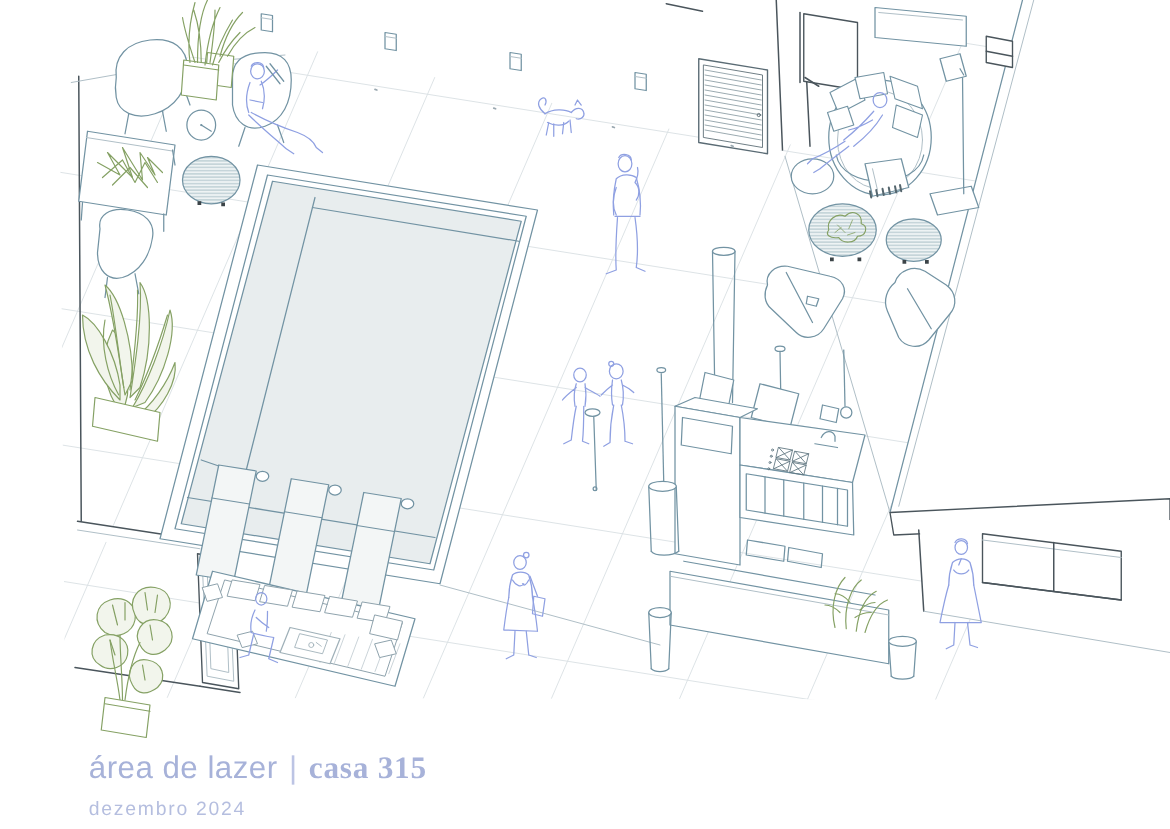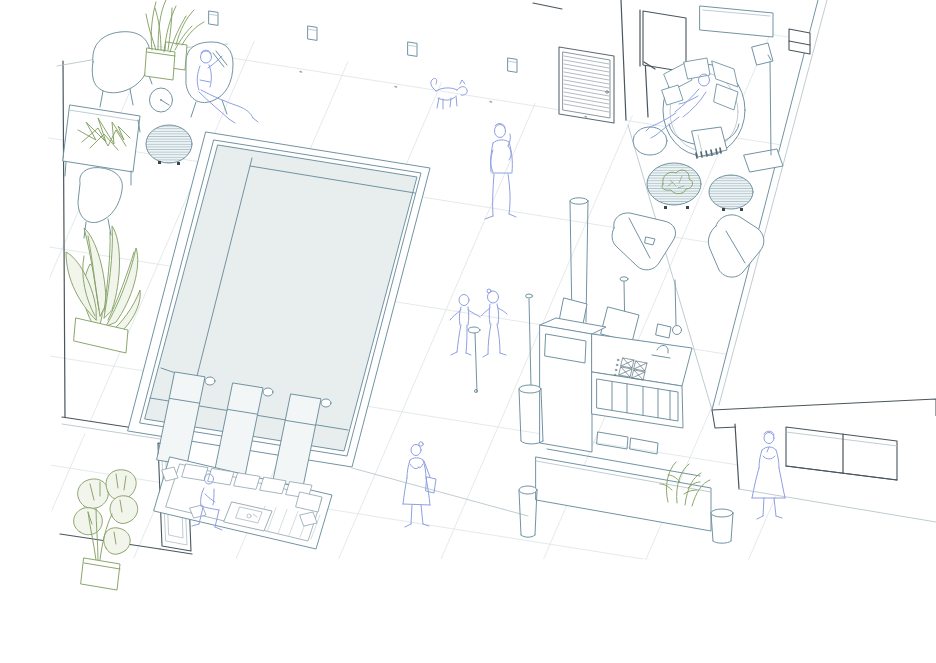--- a/index.html
+++ b/index.html
@@ -476,13 +476,19 @@
   </g>
 
   <g stroke="#9aa8b0" stroke-width="1.4">
     <line x1="300" y1="71.5" x2="301.5" y2="72"></line>
         <line x1="395" y1="86.5" x2="396.5" y2="87"></line>
     <line x1="490" y1="101.5" x2="491.5" y2="102"></line>
         <line x1="585" y1="116.5" x2="586.5" y2="117"></line>
   </g>
 </svg>
 
+<div class="caption">
+  <div class="title">
+    <span>área de lazer</span><span class="sep">|</span><span class="bold">casa 315</span>
+  </div>
+  <div class="subtitle">dezembro 2024</div>
 </div>
+</div>
 
 </body></html>

